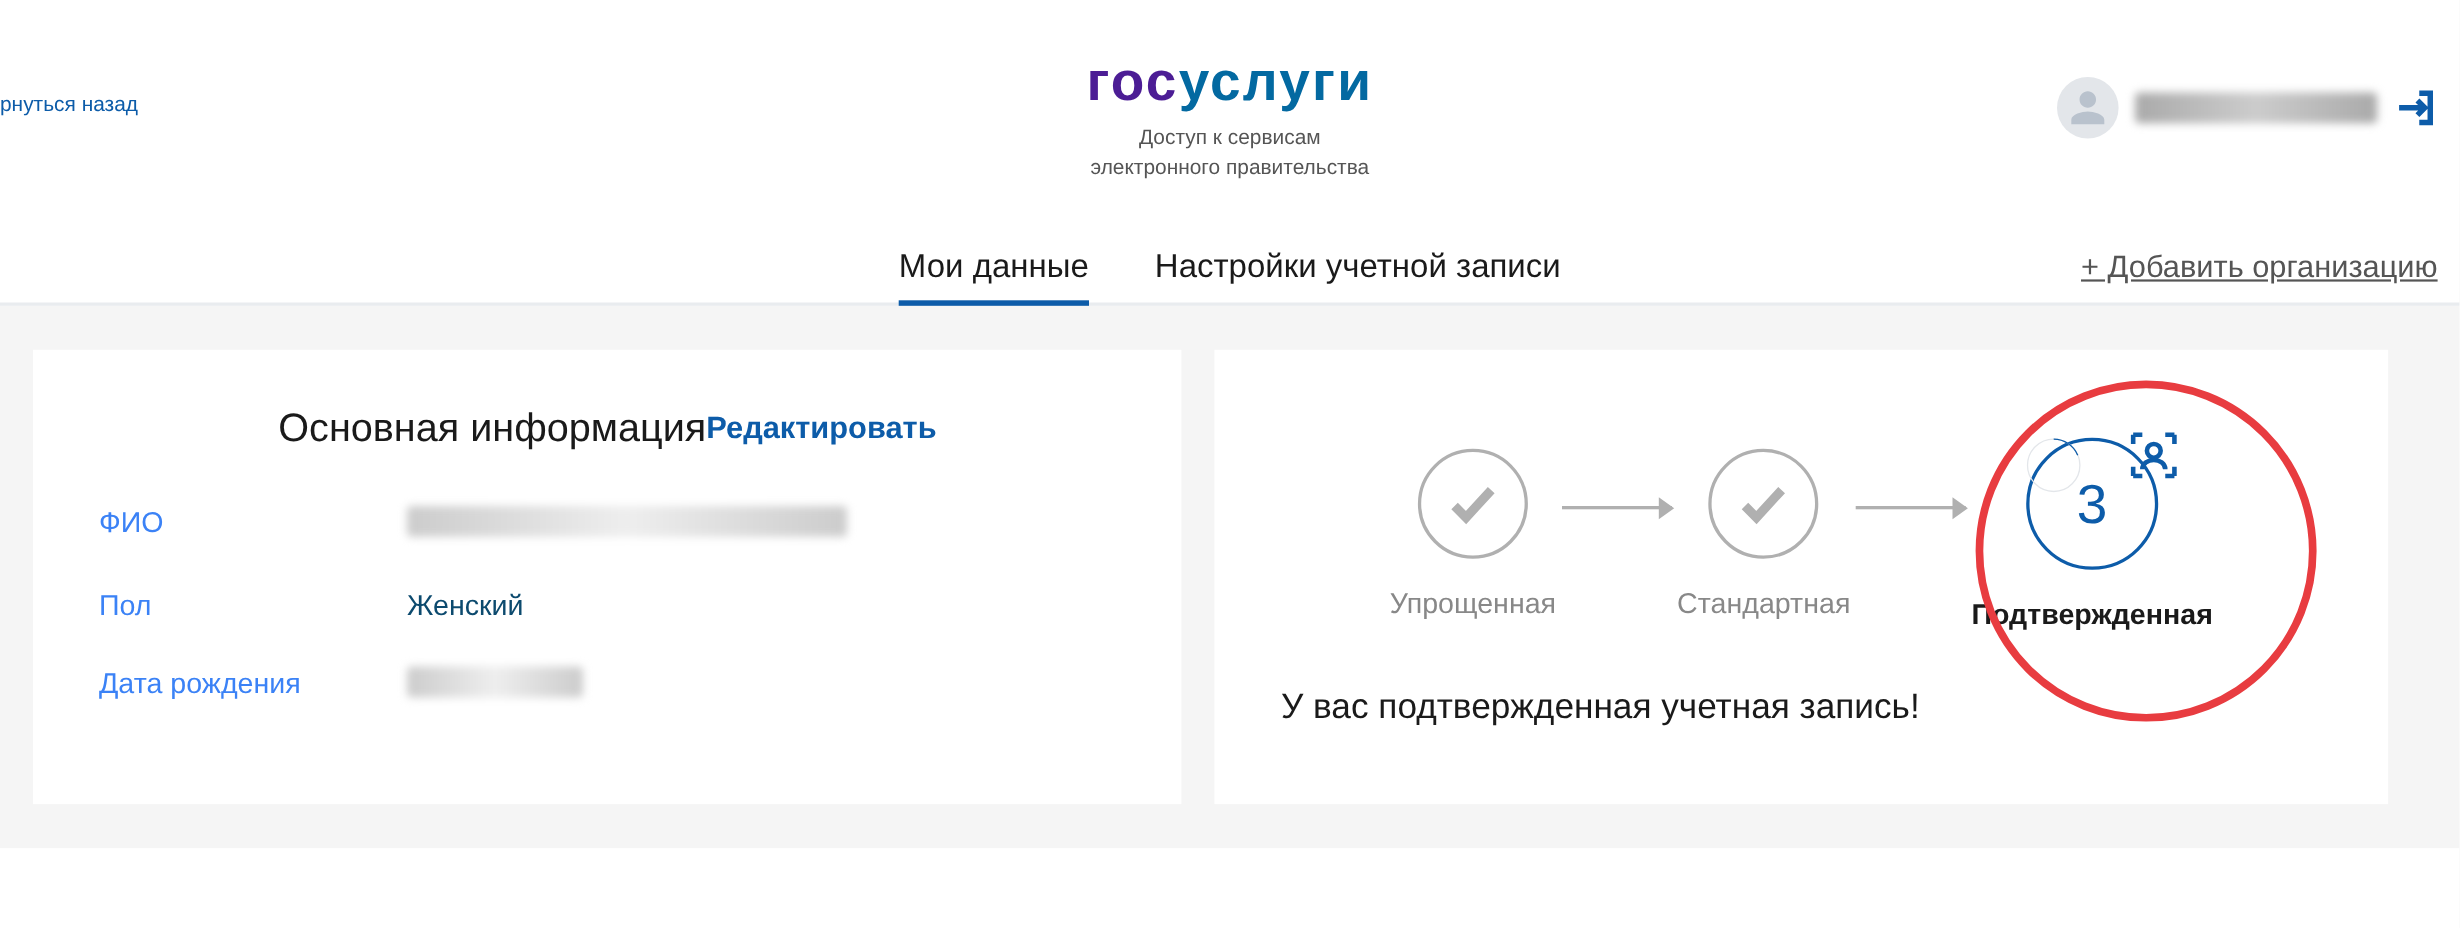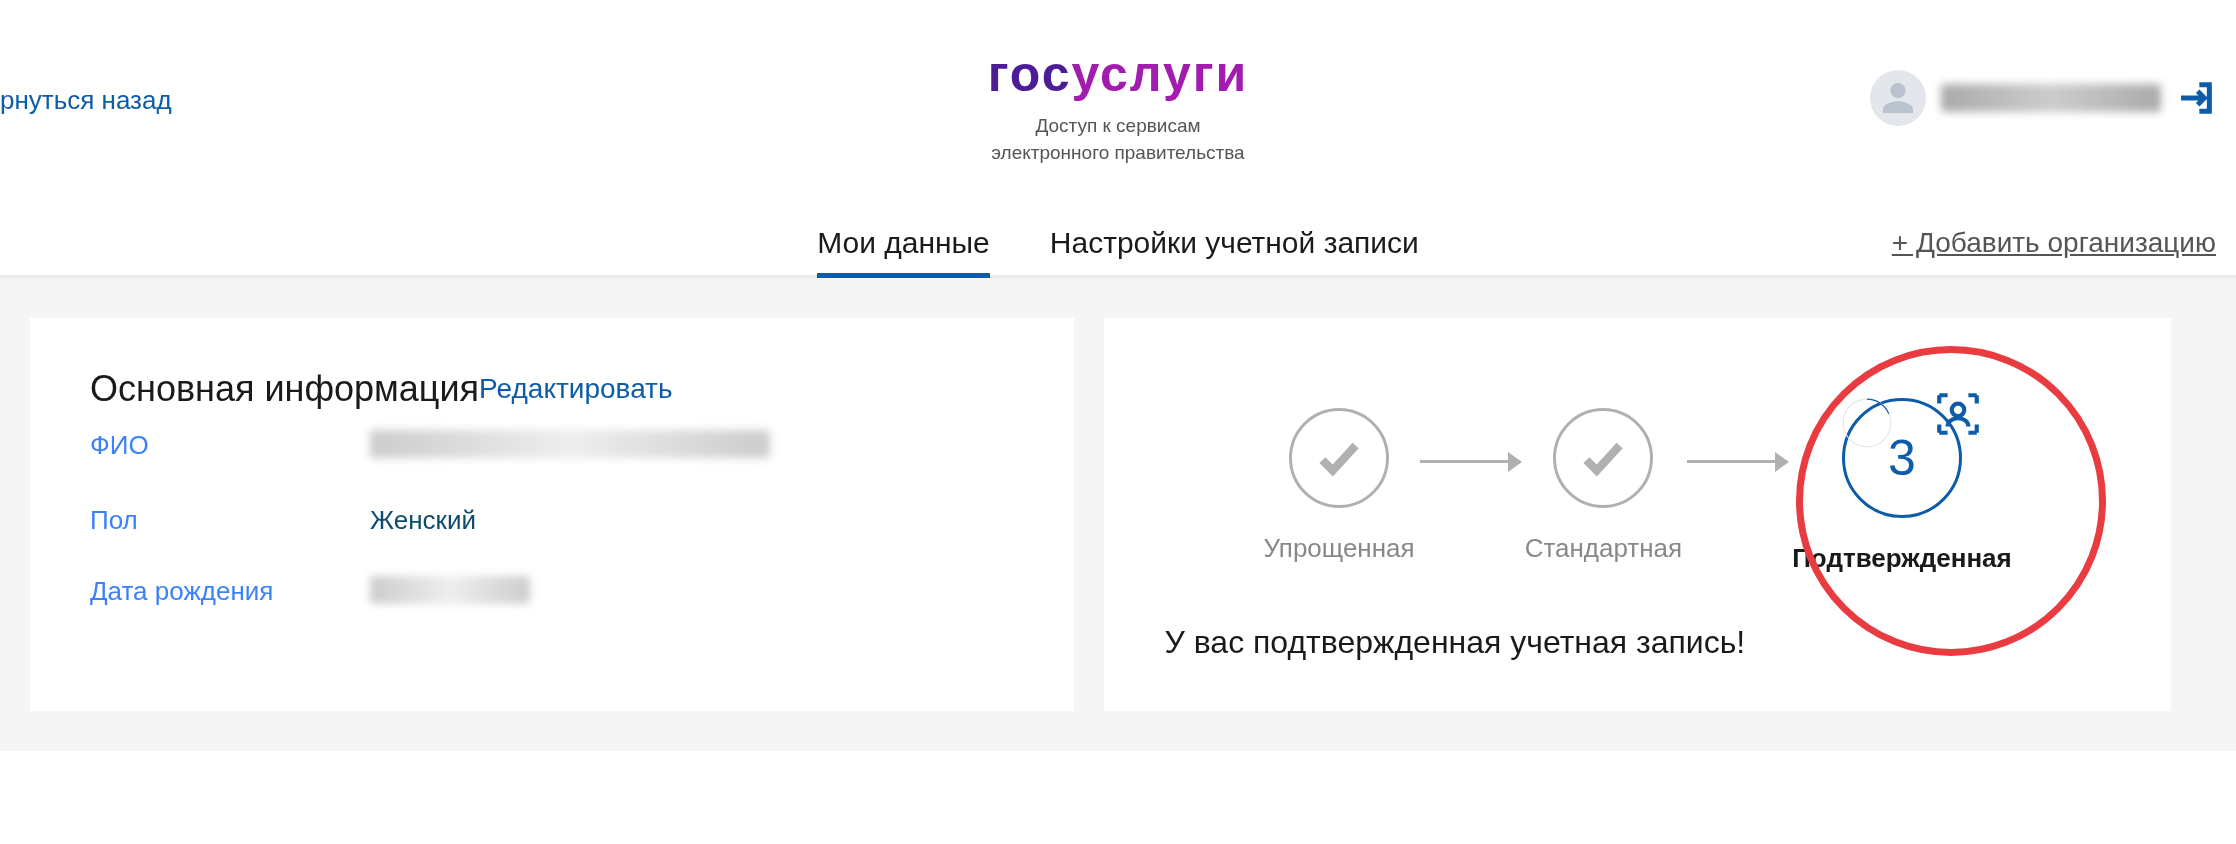--- a/index.html
+++ b/index.html
@@ -19,34 +19,34 @@
       position: relative;
       padding-top: 45px;
       padding-bottom: 25px;
       text-align: center;
     }
     .back-link {
       position: absolute;
       left: 0;
       top: 85px;
       color: #0d5ca9;
-      font-size: 26px;
+      font-size: 19px;
       cursor: pointer;
     }
     .logo {
       font-size: 50px;
       font-weight: 700;
       letter-spacing: 2px;
       display: inline-block;
     }
     .logo-gos {
       color: #4c1d95;
     }
     .logo-uslugi {
-      color: #a21caf;
+      color: #0369a1;
     }
     .tagline {
       color: #555;
       font-size: 19px;
       margin-top: 10px;
       line-height: 1.4;
     }
     .profile-area {
       position: absolute;
       right: 20px;
@@ -133,33 +133,34 @@
     }
     .card-left {
       flex: 0 0 48%;
     }
     .card-right {
       flex: 0 0 49%;
       position: relative;
     }
     .card-header {
       display: flex;
-      justify-content: flex-start;
-      align-items: center;
-      margin-bottom: 20px;
+      justify-content: center;
+      align-items: center;
+      margin-bottom: 50px;
     }
     .card-title {
       font-size: 36px;
       font-weight: 400;
       color: #1a1a1a;
     }
     .edit-link {
       color: #0d5ca9;
       font-size: 28px;
       cursor: pointer;
+      font-weight: bold;
     }
     .info-row {
       display: flex;
       margin-bottom: 40px;
       font-size: 26px;
     }
     .info-label {
       width: 280px;
       color: #3b82f6;
     }

